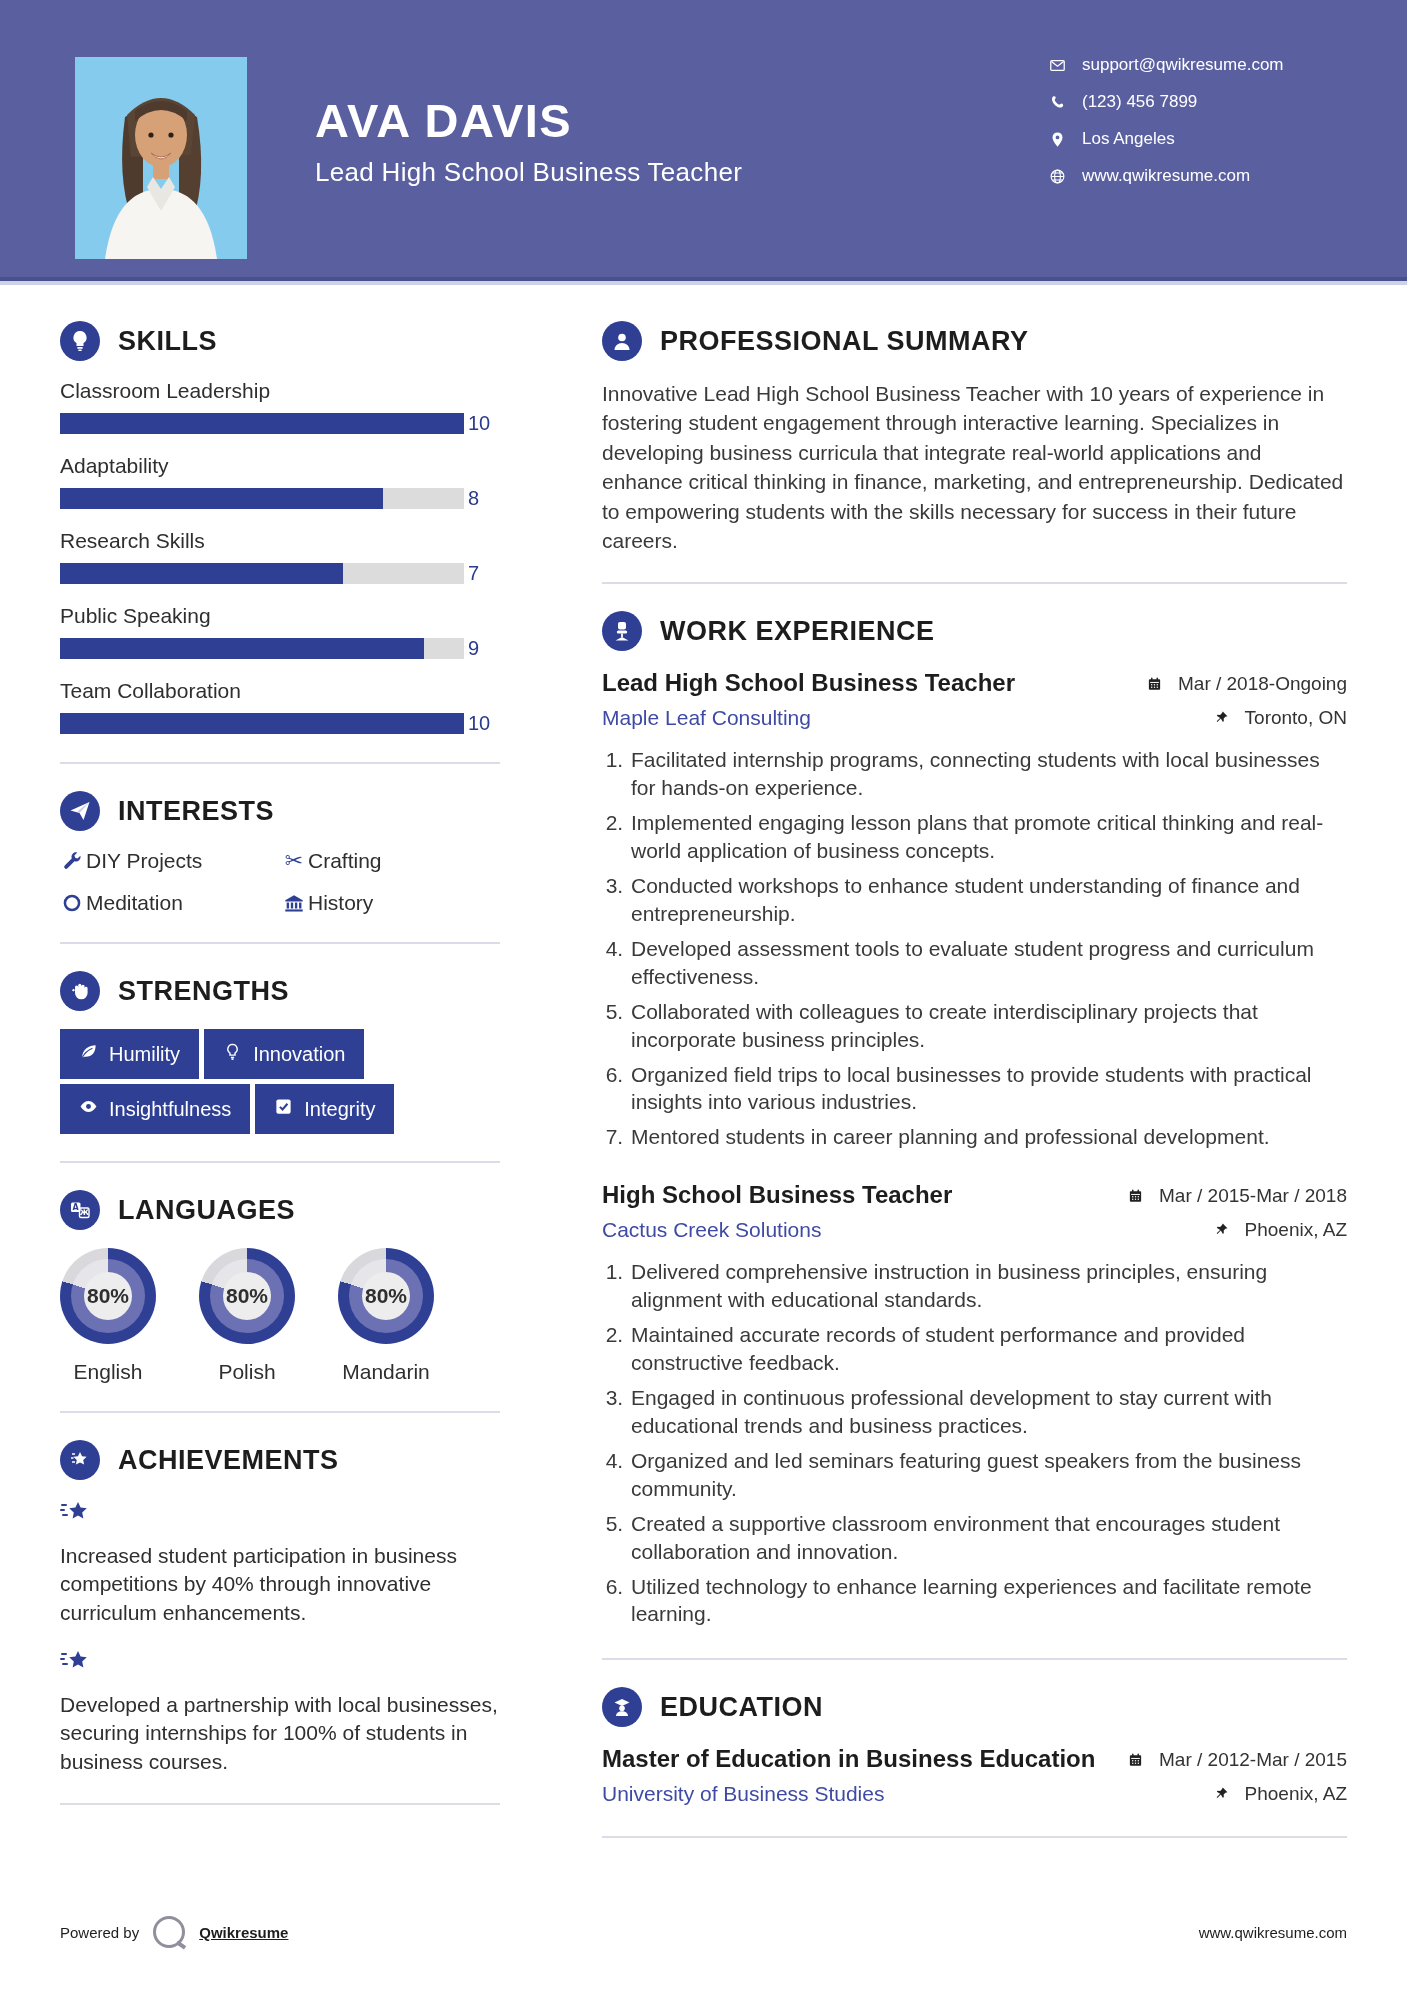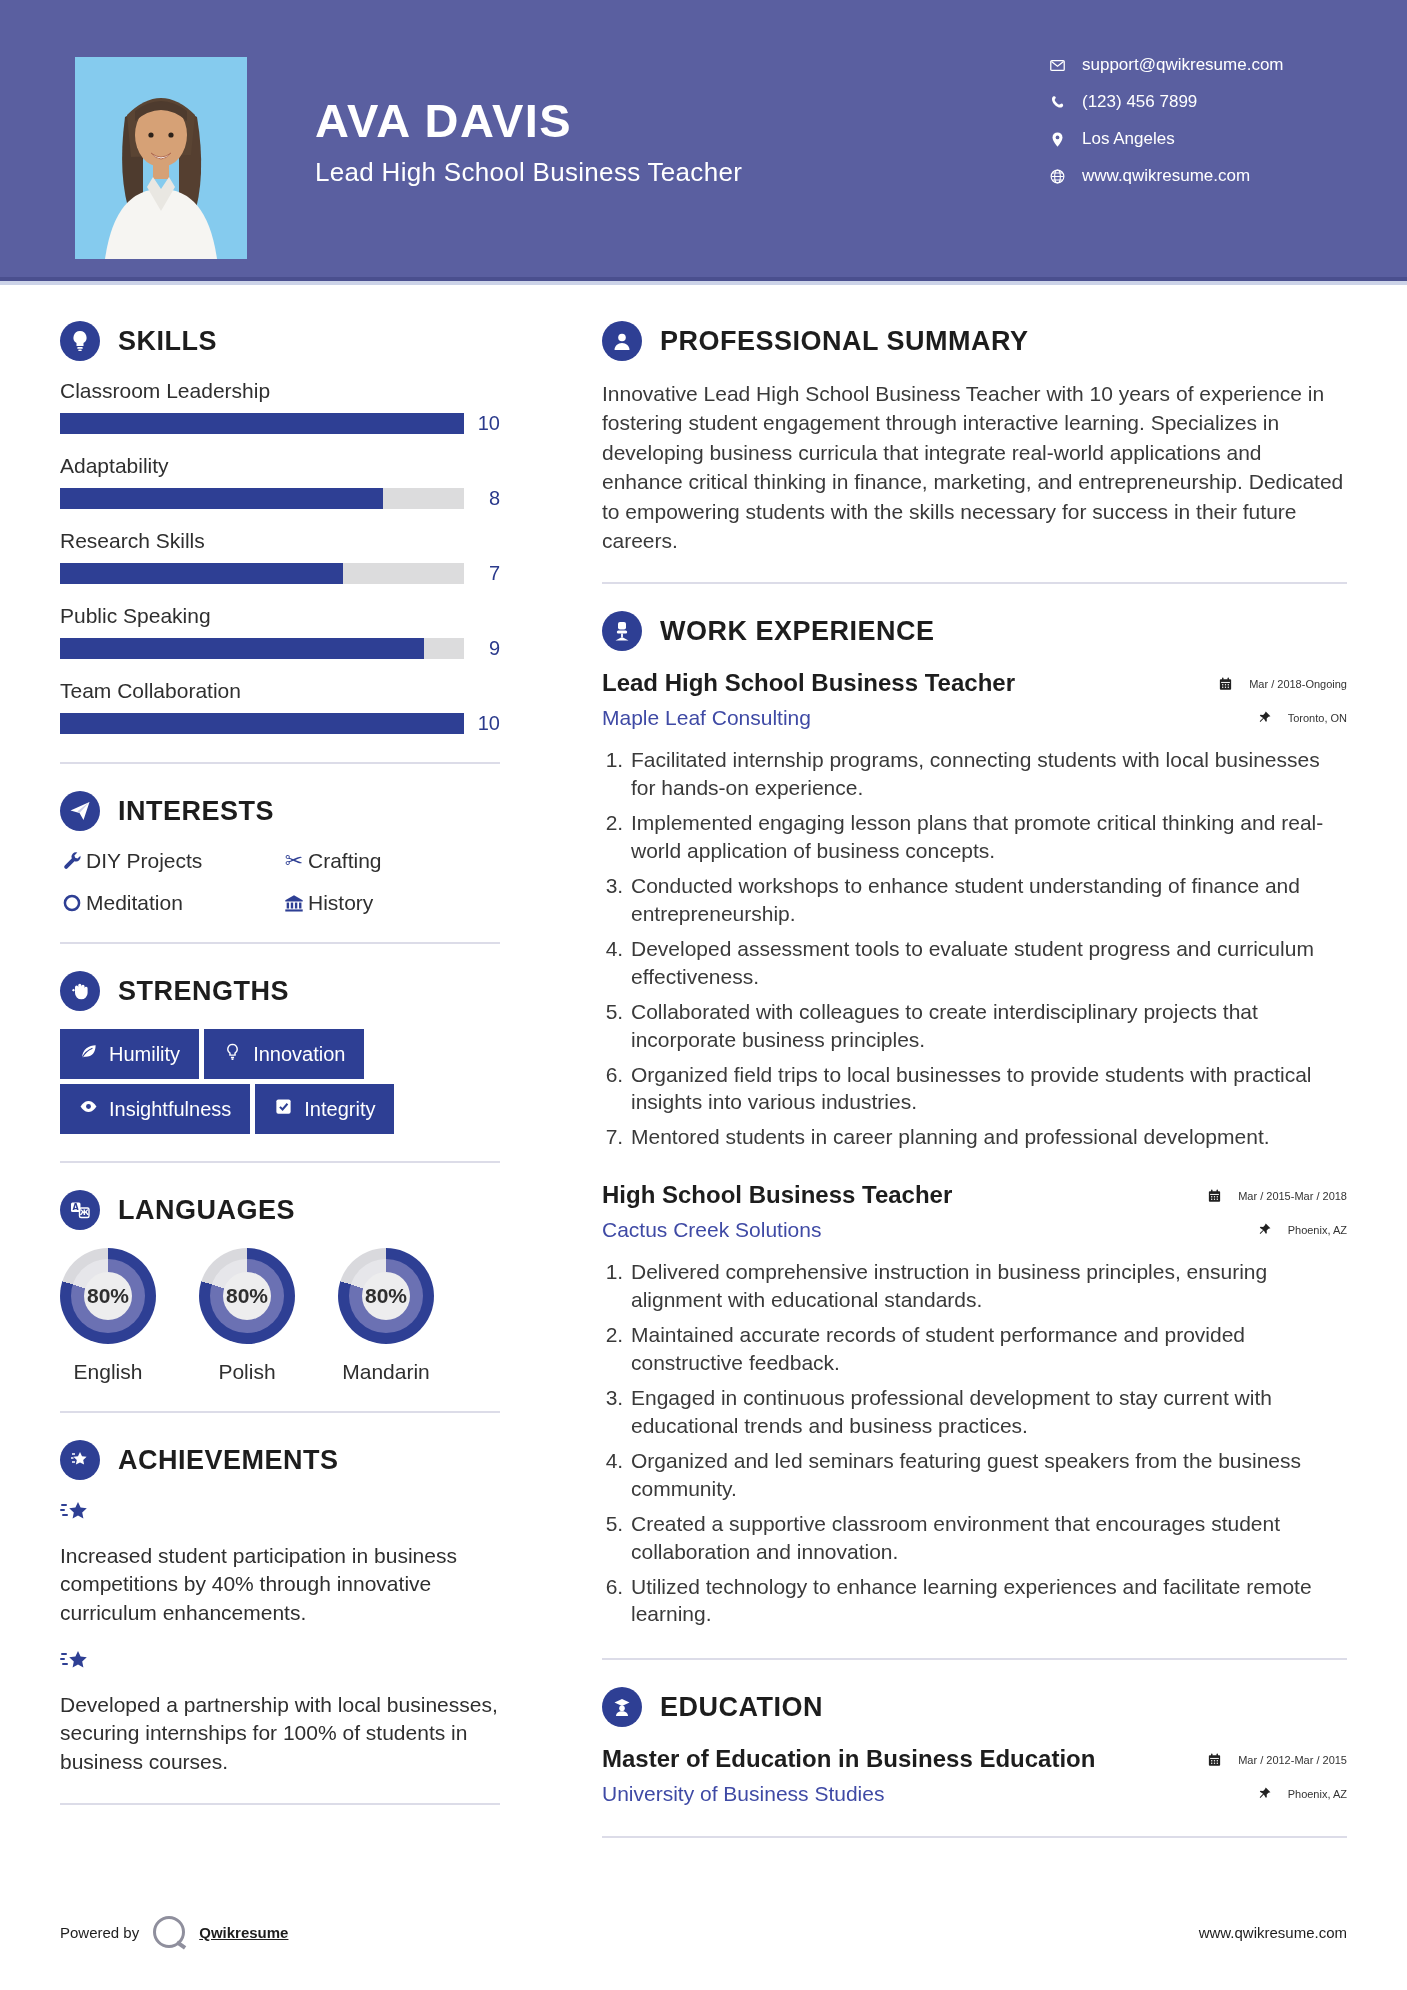--- a/index.html
+++ b/index.html
@@ -25,21 +25,21 @@
   .sec-head{display:flex;align-items:center;gap:18px;margin-bottom:18px;}
   .sec-ic{width:40px;height:40px;border-radius:50%;background:#2e3f94;color:#ffffff;display:flex;align-items:center;justify-content:center;flex:none;}
   .sec-ic svg{width:24px;height:24px;}
   .sec-title{font-size:27px;font-weight:800;color:#1d1d1d;letter-spacing:.5px;}
   
   .skill{margin-bottom:19px;}
   .skill-label{font-size:21px;color:#2f2f2f;margin-bottom:9px;}
   .skill-barrow{display:flex;align-items:center;}
   .skill-track{flex:1;height:21px;background:#dcdcdd;}
   .skill-fill{height:100%;background:#2e3f94;}
-  .skill-num{width:32px;text-align:right;font-size:20px;color:#2b3a8c;margin-left:4px;}
+  .skill-num{width:32px;text-align:left;font-size:20px;color:#2b3a8c;margin-left:4px;}
   
   .int-grid{display:grid;grid-template-columns:222px 1fr;row-gap:18px;}
   .int-item{display:flex;align-items:center;gap:2px;font-size:21px;color:#2f2f2f;}
   .int-ic{width:24px;height:24px;color:#2e3f94;display:inline-flex;align-items:center;justify-content:center;flex:none;font-size:22px;line-height:1;}
   
   .badges{display:flex;flex-wrap:wrap;gap:5px;}
   .badge{display:inline-flex;align-items:center;gap:11px;background:#2e3f94;color:#ffffff;font-size:20px;padding:13px 19px;}
   .badge svg{width:19px;height:19px;}
   
   .langs{display:flex;gap:43px;}
@@ -52,21 +52,21 @@
   .ach-item{display:flex;gap:16px;margin-bottom:20px;flex-direction:column;}
   .ach-ic{width:32px;height:26px;color:#2e3f94;flex:none;margin-top:2px;}
   .ach-text{font-size:21px;line-height:1.35;color:#2f2f2f;}
   
   .para{font-size:21px;line-height:1.4;color:#3a3a3a;margin:0;}
   .job{margin-top:10px;margin-bottom:30px;}
   .job-row{display:flex;justify-content:space-between;align-items:baseline;}
   .job-title{font-size:24px;font-weight:700;color:#1d1d1d;}
   .edu-title{font-size:24px;font-weight:700;color:#1d1d1d;}
   .company{font-size:21px;color:#3f4aa5;margin-top:9px;}
-  .meta{display:flex;align-items:center;gap:16px;font-size:11px;color:#333;white-space:nowrap;}
+  .meta{display:flex;align-items:center;gap:16px;font-size:19px;color:#333;white-space:nowrap;}
   .meta .micon{width:15px;height:15px;display:inline-flex;color:#222;flex:none;}
   .bullets{margin:16px 0 0 0;padding-left:27px;font-size:21px;line-height:1.33;color:#3a3a3a;}
   .bullets li{margin-bottom:7px;padding-left:2px;}
   
   .footer{position:absolute;left:60px;right:60px;bottom:42px;display:flex;justify-content:space-between;align-items:center;}
   .pwd{display:flex;align-items:center;gap:14px;font-size:15px;color:#1d1d1d;}
   .qlogo{width:26px;height:26px;border:3px solid #8f8f9d;border-radius:50%;position:relative;display:inline-block;}
   .qlogo:after{content:"";position:absolute;right:-4px;bottom:-2px;width:10px;height:4px;background:#8f8f9d;transform:rotate(35deg);}
   .brand-link{font-size:15px;font-weight:700;color:#1d1d1d;text-decoration:underline;}
   .site{font-size:15px;color:#1d1d1d;}

